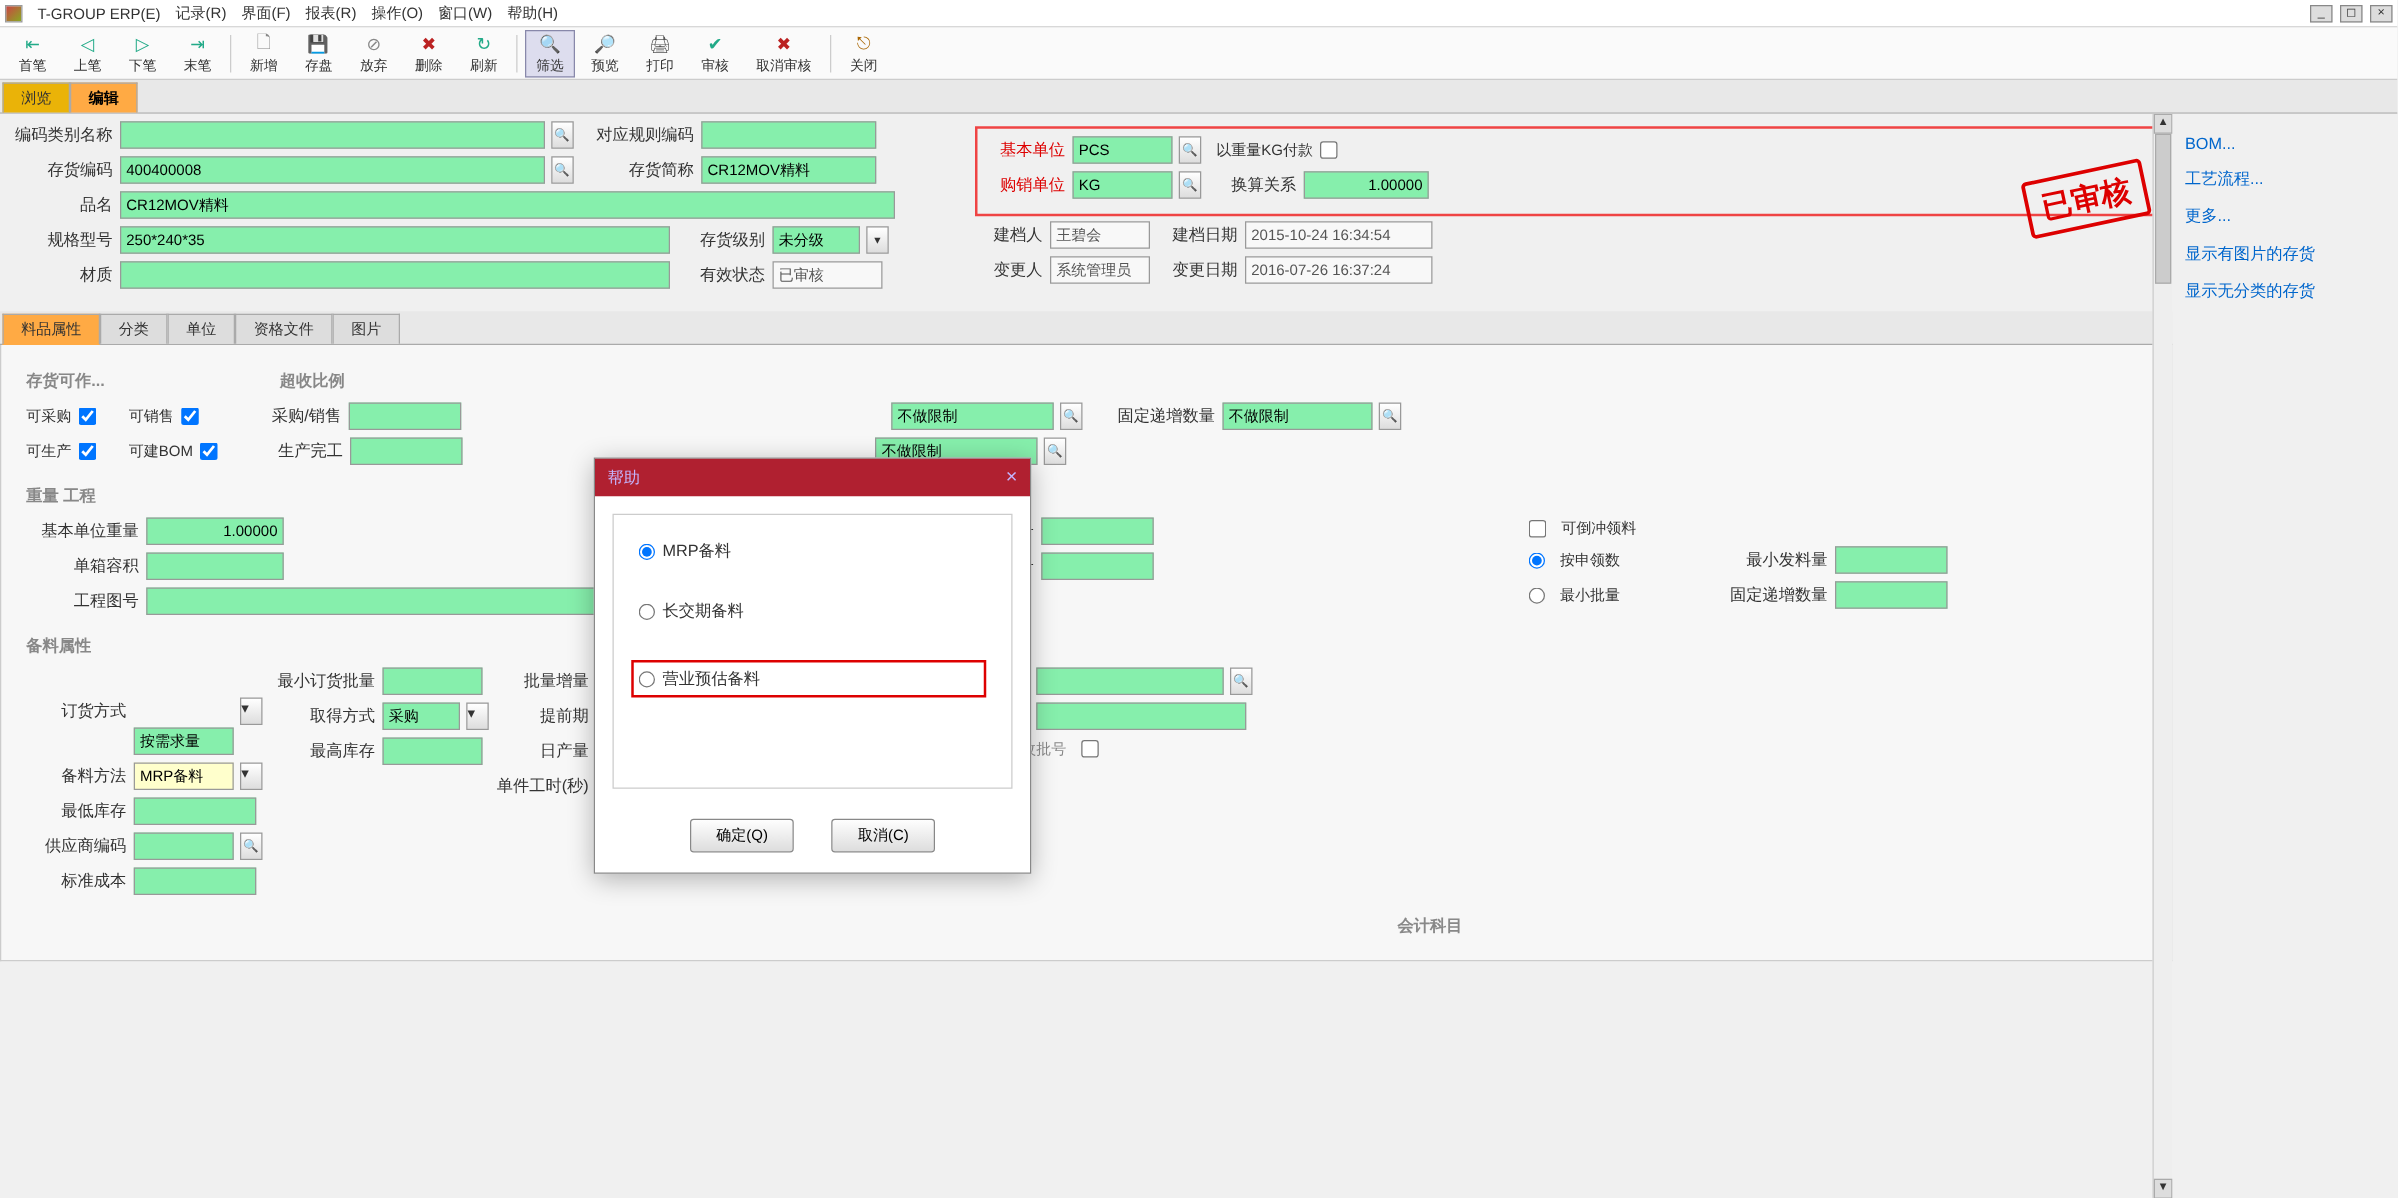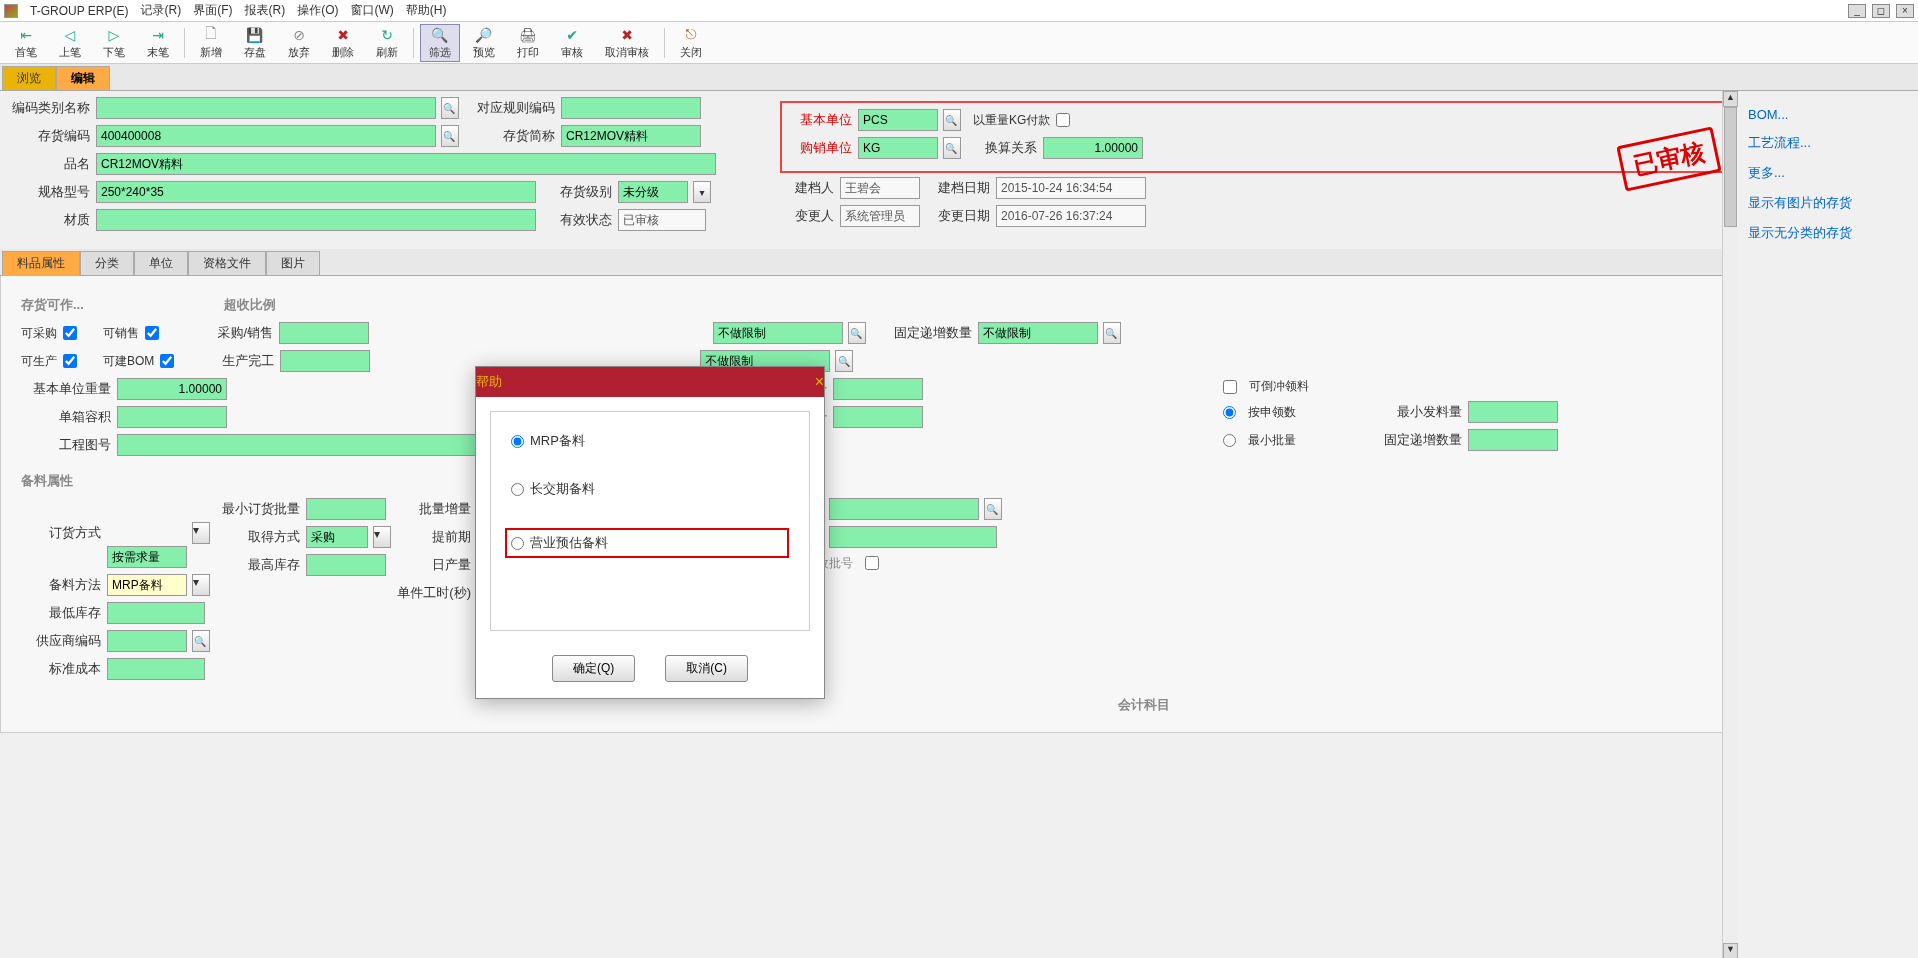--- a/index.html
+++ b/index.html
@@ -43,21 +43,21 @@
 .stamp { position: absolute; top: 45px; right: 20px; transform: rotate(-12deg); border: 3px solid #d00; color: #d00; font-size: 24px; padding: 4px 10px; font-weight: bold; border-radius: 4px; pointer-events: none; }
 
 .sub-tabs { background: #e8e8e8; padding: 2px 2px 0 2px; display: flex; gap: 0; border-bottom: 1px solid #aaa; margin-top: 6px; }
 .sub-tab { padding: 3px 14px; background: #ddd; border: 1px solid #aaa; border-bottom: none; cursor: pointer; }
 .sub-tab.active { background: #ffaa44; border-bottom: 1px solid #ffaa44; margin-bottom: -1px; }
 
 .detail-panel { background: #f7f7f7; border: 1px solid #ccc; border-top: none; padding: 10px 20px; }
 .section-title { color: #888; font-size: 13px; margin: 10px 0 8px 0; font-weight: bold; }
 
 .modal { position: absolute; top: 275px; left: 475px; width: 350px; background: #fff; border: 1px solid #888; box-shadow: 0 4px 20px rgba(0,0,0,.3); z-index: 100; }
-.modal-title { background: #b02030; color: #eab308; padding: 6px 0; display: flex; justify-content: space-between; align-items: center; font-size: 13px; }
+.modal-title { background: #b02030; color: #c4b5fd; padding: 6px 10px; display: flex; justify-content: space-between; align-items: center; font-size: 13px; }
 .modal-close { cursor: pointer; font-size: 16px; }
 .modal-body { padding: 20px; border: 1px solid #ccc; margin: 14px; min-height: 220px; }
 .radio-opt { display: flex; align-items: center; gap: 6px; margin-bottom: 30px; font-size: 13px; }
 .radio-opt.highlight { border: 2px solid #d00; padding: 4px; margin-left: -6px; margin-bottom: 24px; }
 .modal-btns { display: flex; justify-content: center; gap: 30px; padding: 10px 0 16px 0; }
 .mbtn { padding: 4px 20px; border: 1px solid #888; background: linear-gradient(#fefefe,#ddd); border-radius: 3px; cursor: pointer; font-size: 12px; }
 .dropdown-yellow { background: #ffffcc !important; }
 
 .scrollbar-v { position: absolute; right: 0; top: 0; bottom: 0; width: 16px; background: #eee; border-left: 1px solid #ccc; }
 .sb-btn { height: 16px; background: #ddd; border: 1px solid #aaa; text-align: center; font-size: 9px; cursor: pointer; }
@@ -269,20 +269,21 @@
       <div class="form-row">
         <span class="flabel" style="width:70px">生产完工</span>
         <input class="finput" style="width: 90px;">
       </div>
       <div class="form-row" style="margin-left:300px">
         <input class="finput" style="width: 130px;" value="不做限制">
         <div class="lookup-btn">🔍</div>
       </div>
     </div>
 
+    <div class="section-title">重量 工程</div>
     <div style="display:flex;gap:20px;flex-wrap:wrap">
       <div>
         <div class="form-row">
               <span class="flabel" style="width:90px">基本单位重量</span>
               <input class="finput" style="width: 110px; text-align: right;" value="1.00000">
             </div>
         <div class="form-row">
               <span class="flabel" style="width:90px">单箱容积</span>
               <input class="finput" style="width: 110px;">
             </div>

